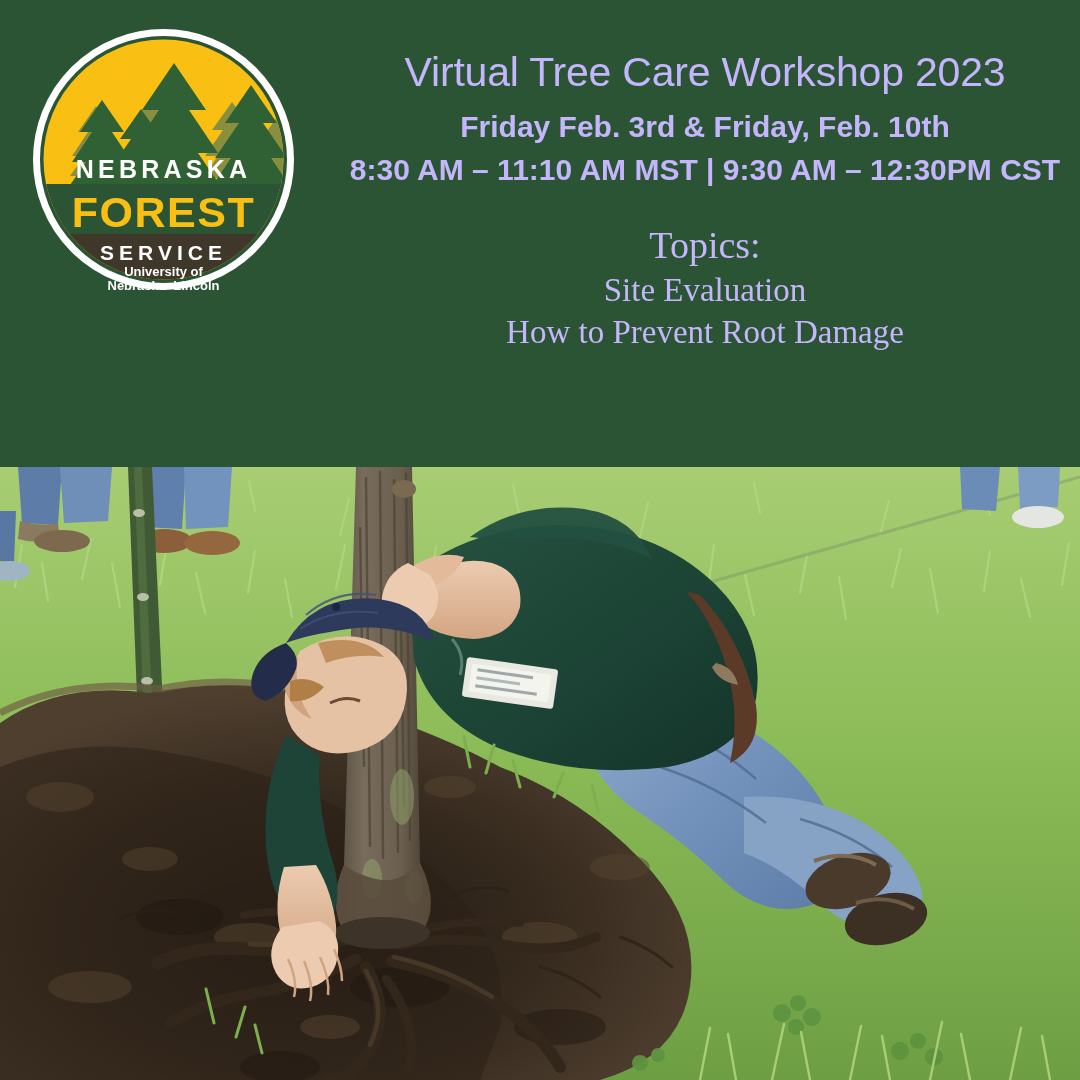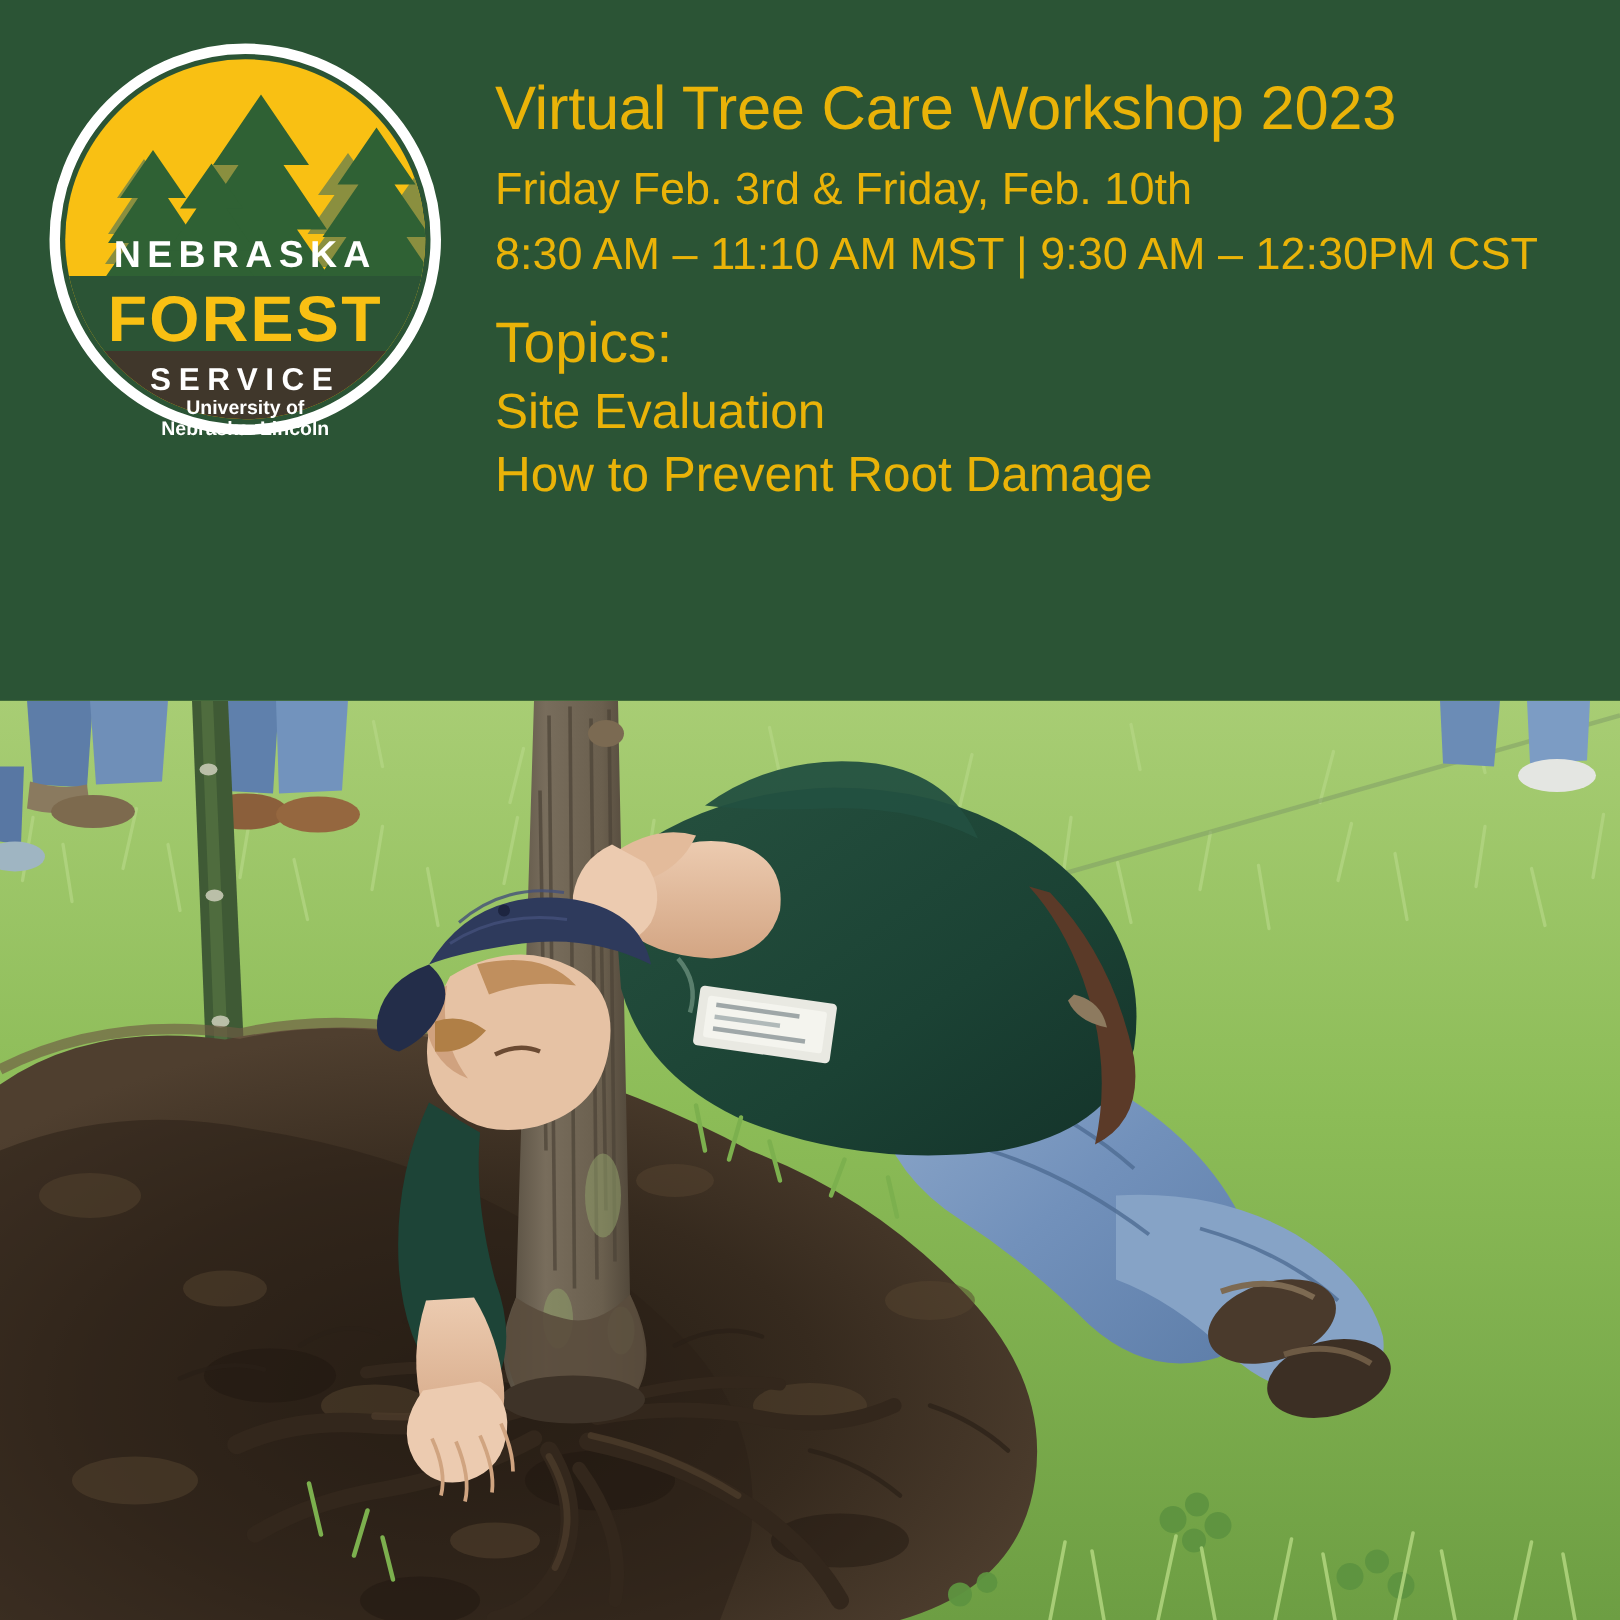--- a/index.html
+++ b/index.html
@@ -40,39 +40,41 @@
     text-decoration: underline;
   }
   #logo svg { display: block; width: 100%; height: 100%; }
 
   
   #text-column {
     position: absolute;
     left: 330px;
     top: 48px;
     width: 750px;
-    color: #eab308;
+    text-align: center;
+    color: #c4b5fd;
     z-index: 8;
   }
   #event-title {
     font-size: 41px;
     font-weight: 400;
     line-height: 1.18;
     letter-spacing: -0.2px;
     margin: 0 0 10px 0;
     white-space: nowrap;
   }
   .schedule-line {
     font-size: 30px;
-    font-weight: 400;
+    font-weight: 700;
     line-height: 1.42;
     white-space: nowrap;
   }
   #topics-block {
-    margin-top: 16px;
+    margin-top: 32px;
+    font-family: Liberation Serif, serif;
   }
   #topics-heading {
     font-size: 38px;
     font-weight: 400;
     line-height: 1.14;
     margin: 0 0 2px 0;
   }
   .topic-item {
     font-size: 33px;
     font-weight: 400;

